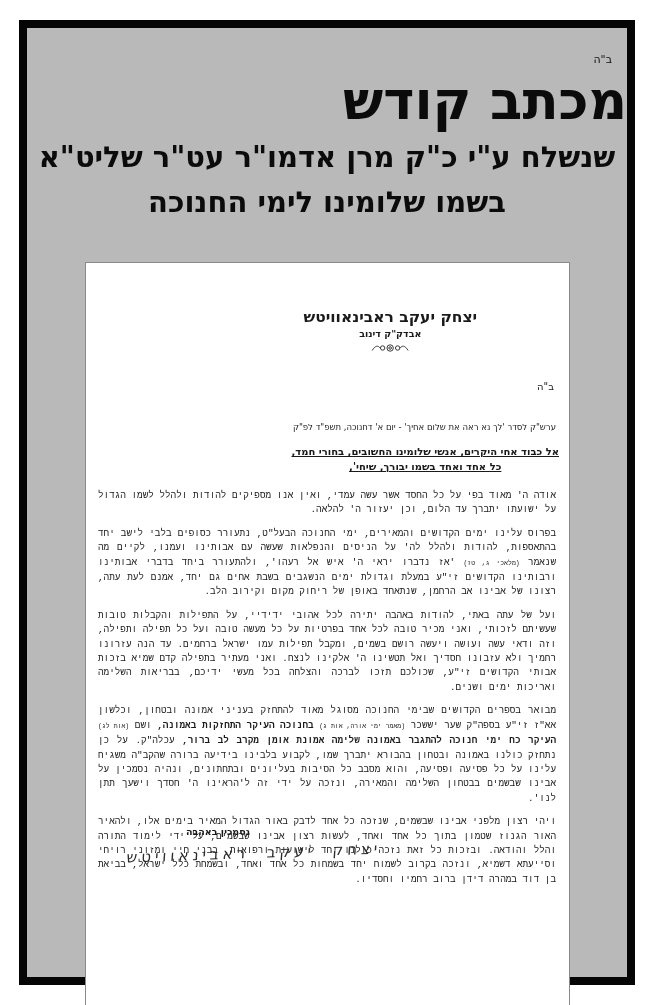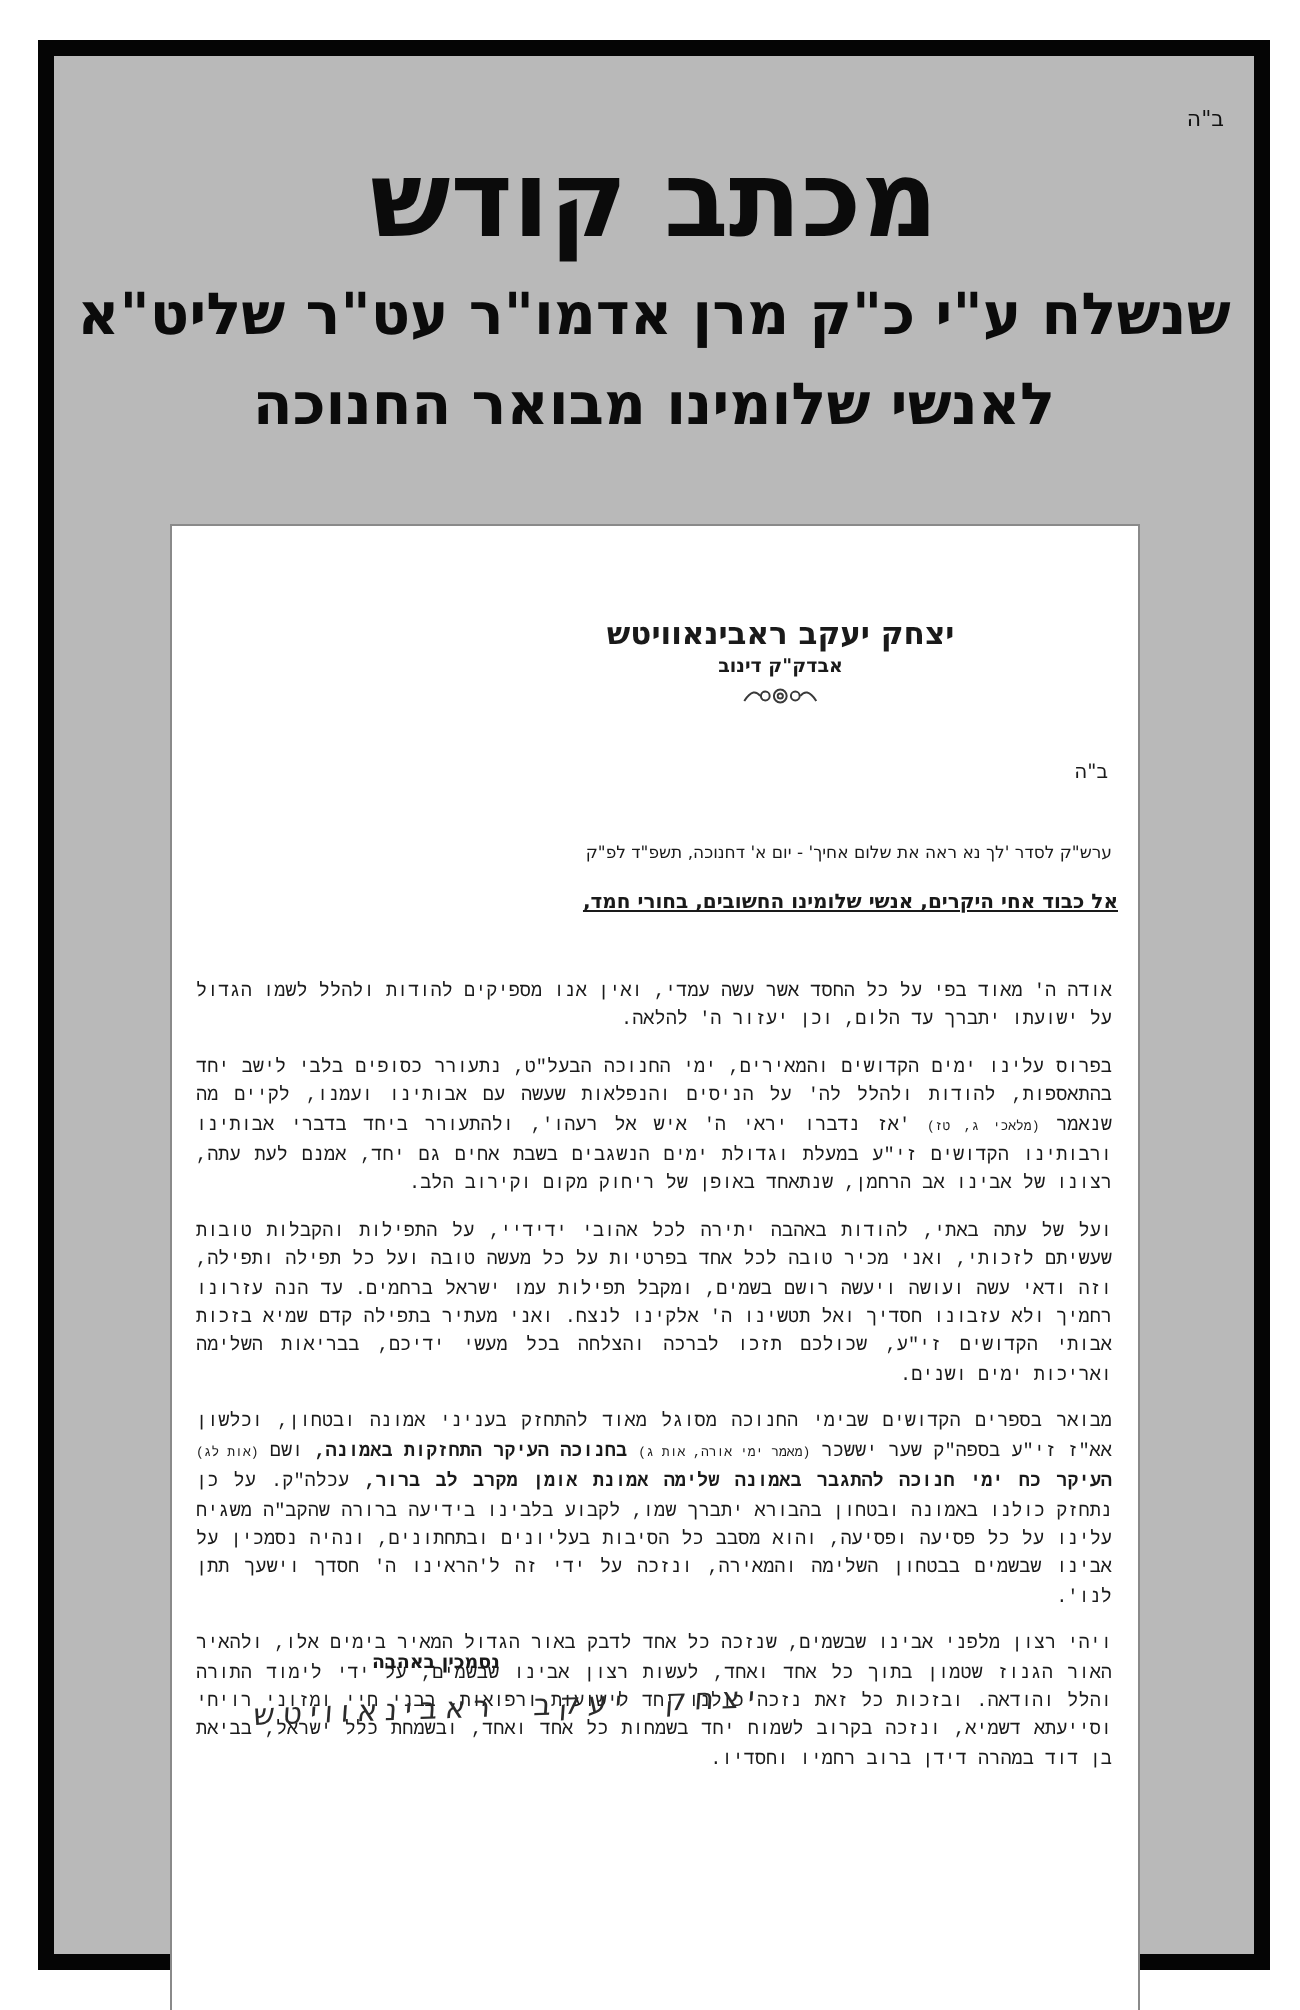--- a/index.html
+++ b/index.html
@@ -24,21 +24,20 @@
   .bh-outer {
     position: absolute;
     top: 25px;
     right: 15px;
     font-size: 11px;
     color: #111;
     font-family: "DejaVu Serif", "DejaVu Sans", serif;
   }
   .title {
     margin-top: 46px;
-    text-align: center;
     font-size: 53px;
     font-weight: bold;
     line-height: 1.0;
     color: #0b0b0b;
     font-family: "DejaVu Serif", "DejaVu Sans", serif;
     direction: rtl;
   }
   .subtitle {
     text-align: center;
     font-size: 29px;
@@ -128,21 +127,21 @@
 </style>
 </head>
 <body>
 
 <div class="frame">
 
   <div class="bh-outer">ב"ה</div>
 
   <div class="title">מכתב קודש</div>
   <div class="subtitle">שנשלח ע"י כ"ק מרן אדמו"ר עט"ר שליט"א</div>
-  <div class="subtitle">לאנשי שלומינו מבואר החנוכה</div>
+  <div class="subtitle">בשמו שלומינו לימי החנוכה</div>
 
   <div class="paper">
 
     <div class="letterhead">
       <div class="lh-center">
         <div class="lh-name">יצחק יעקב ראבינאוויטש</div>
         <div class="lh-city">אבדק"ק דינוב</div>
         <div class="lh-ornament">
           <svg width="44" height="12" viewBox="0 0 44 12" xmlns="http://www.w3.org/2000/svg">
             <g fill="none" stroke="#3a3a3a" stroke-width="1">
@@ -157,20 +156,21 @@
         </div>
       </div>
     </div>
 
     <div class="bh-inner">ב"ה</div>
 
     <div class="dateline">ערש"ק לסדר 'לך נא ראה את שלום אחיך' - יום א' דחנוכה, תשפ"ד לפ"ק</div>
 
     <div class="salutation">
       <div>אל כבוד אחי היקרים, אנשי שלומינו החשובים, בחורי חמד,</div>
+      <div>כל אחד ואחד בשמו יבורך, שיחי',</div>
     </div>
 
     <div class="body-text">
       <p class="para"><span>אודה ה' מאוד בפי על כל החסד אשר עשה עמדי, ואין אנו מספיקים להודות ולהלל לשמו הגדול על ישועתו יתברך עד הלום, וכן יעזור ה' להלאה.</span></p>
 
       <p class="para"><span>בפרוס עלינו ימים הקדושים והמאירים, ימי החנוכה הבעל"ט, נתעורר כסופים בלבי לישב יחד בהתאספות, להודות ולהלל לה' על הניסים והנפלאות שעשה עם אבותינו ועמנו, לקיים מה שנאמר </span><span class="seg-cite">(מלאכי ג, טז)</span><span> 'אז נדברו יראי ה' איש אל רעהו', ולהתעורר ביחד בדברי אבותינו ורבותינו הקדושים זי"ע במעלת וגדולת ימים הנשגבים בשבת אחים גם יחד, אמנם לעת עתה, רצונו של אבינו אב הרחמן, שנתאחד באופן של ריחוק מקום וקירוב הלב.</span></p>
 
       <p class="para"><span>ועל של עתה באתי, להודות באהבה יתירה לכל אהובי ידידיי, על התפילות והקבלות טובות שעשיתם לזכותי, ואני מכיר טובה לכל אחד בפרטיות על כל מעשה טובה ועל כל תפילה ותפילה, וזה ודאי עשה ועושה ויעשה רושם בשמים, ומקבל תפילות עמו ישראל ברחמים. עד הנה עזרונו רחמיך ולא עזבונו חסדיך ואל תטשינו ה' אלקינו לנצח. ואני מעתיר בתפילה קדם שמיא בזכות אבותי הקדושים זי"ע, שכולכם תזכו לברכה והצלחה בכל מעשי ידיכם, בבריאות השלימה ואריכות ימים ושנים.</span></p>
 
       <p class="para"><span>מבואר בספרים הקדושים שבימי החנוכה מסוגל מאוד להתחזק בעניני אמונה ובטחון, וכלשון אא"ז זי"ע בספה"ק שער יששכר </span><span class="seg-cite">(מאמר ימי אורה, אות ג)</span><span class="seg-bold"> בחנוכה העיקר התחזקות באמונה, </span><span>ושם </span><span class="seg-cite">(אות לג)</span><span class="seg-bold"> העיקר כח ימי חנוכה להתגבר באמונה שלימה אמונת אומן מקרב לב ברור, </span><span>עכלה"ק. על כן נתחזק כולנו באמונה ובטחון בהבורא יתברך שמו, לקבוע בלבינו בידיעה ברורה שהקב"ה משגיח עלינו על כל פסיעה ופסיעה, והוא מסבב כל הסיבות בעליונים ובתחתונים, ונהיה נסמכין על אבינו שבשמים בבטחון השלימה והמאירה, ונזכה על ידי זה ל'הראינו ה' חסדך וישעך תתן לנו'.</span></p>

